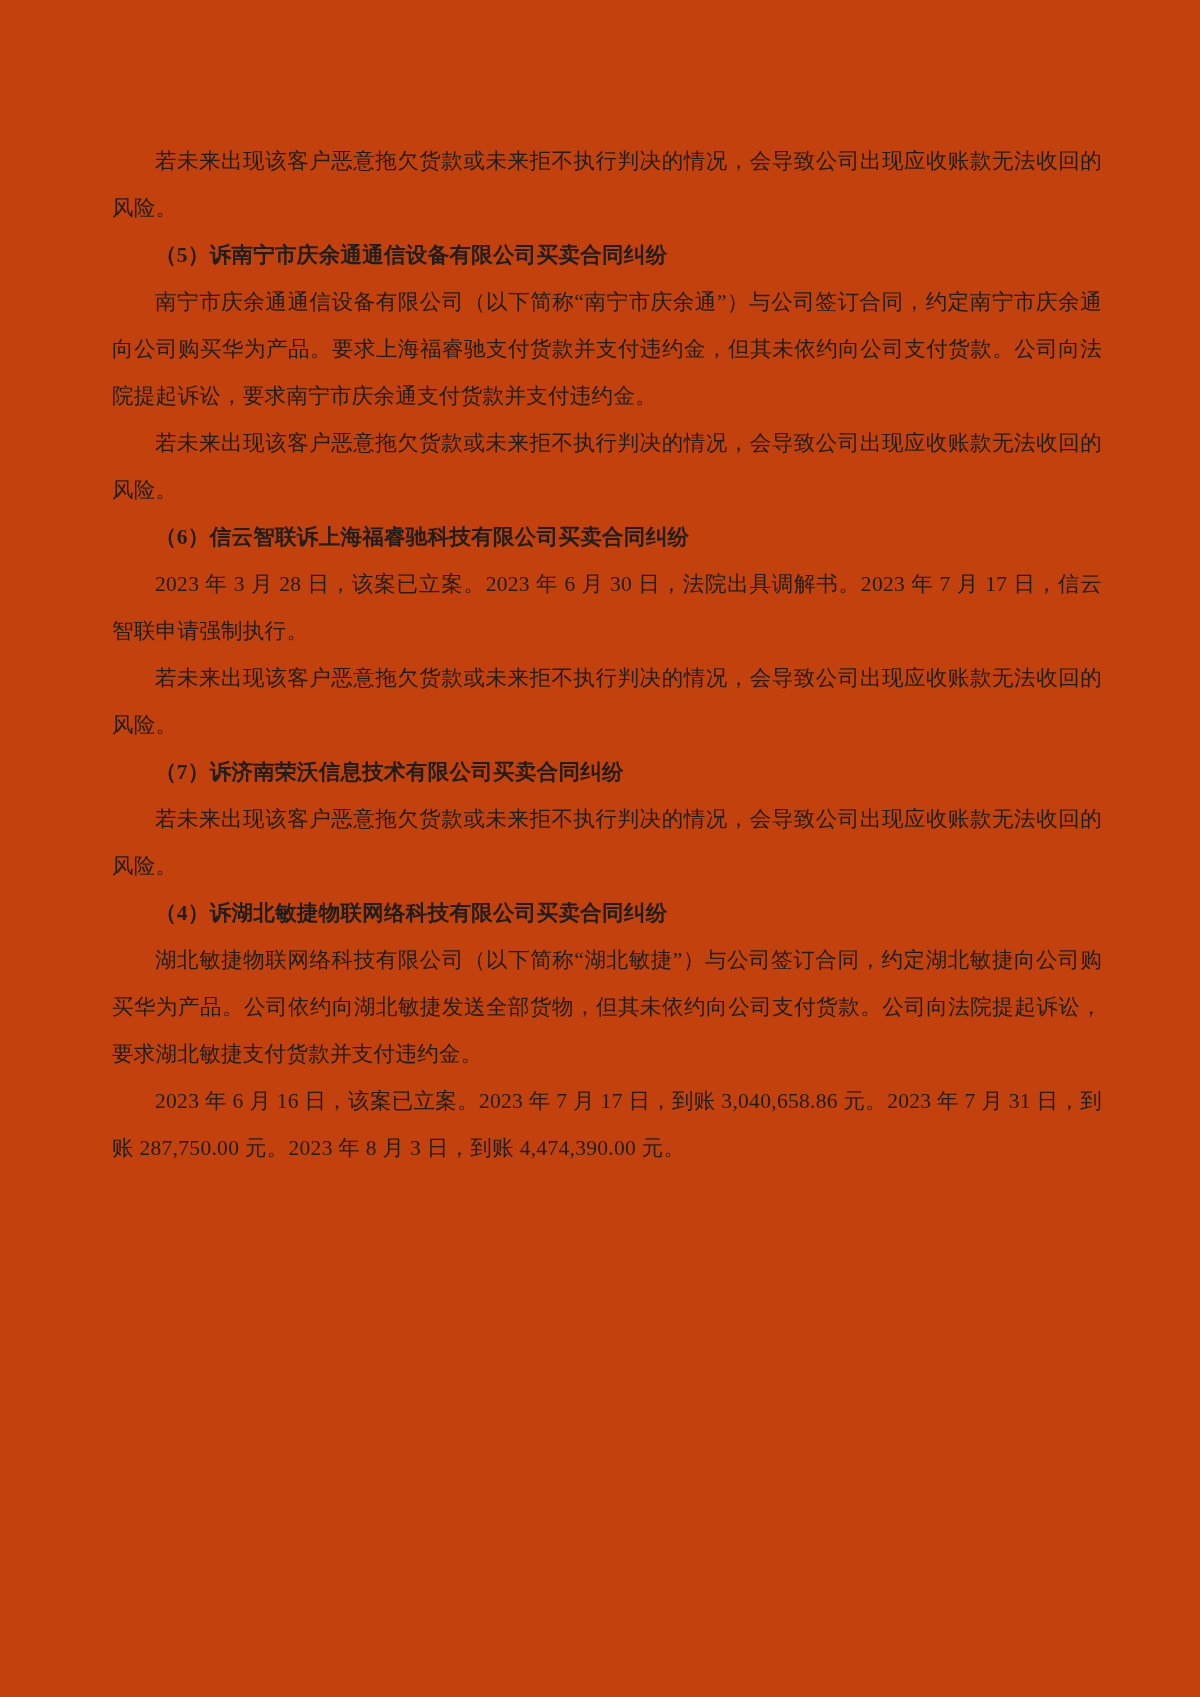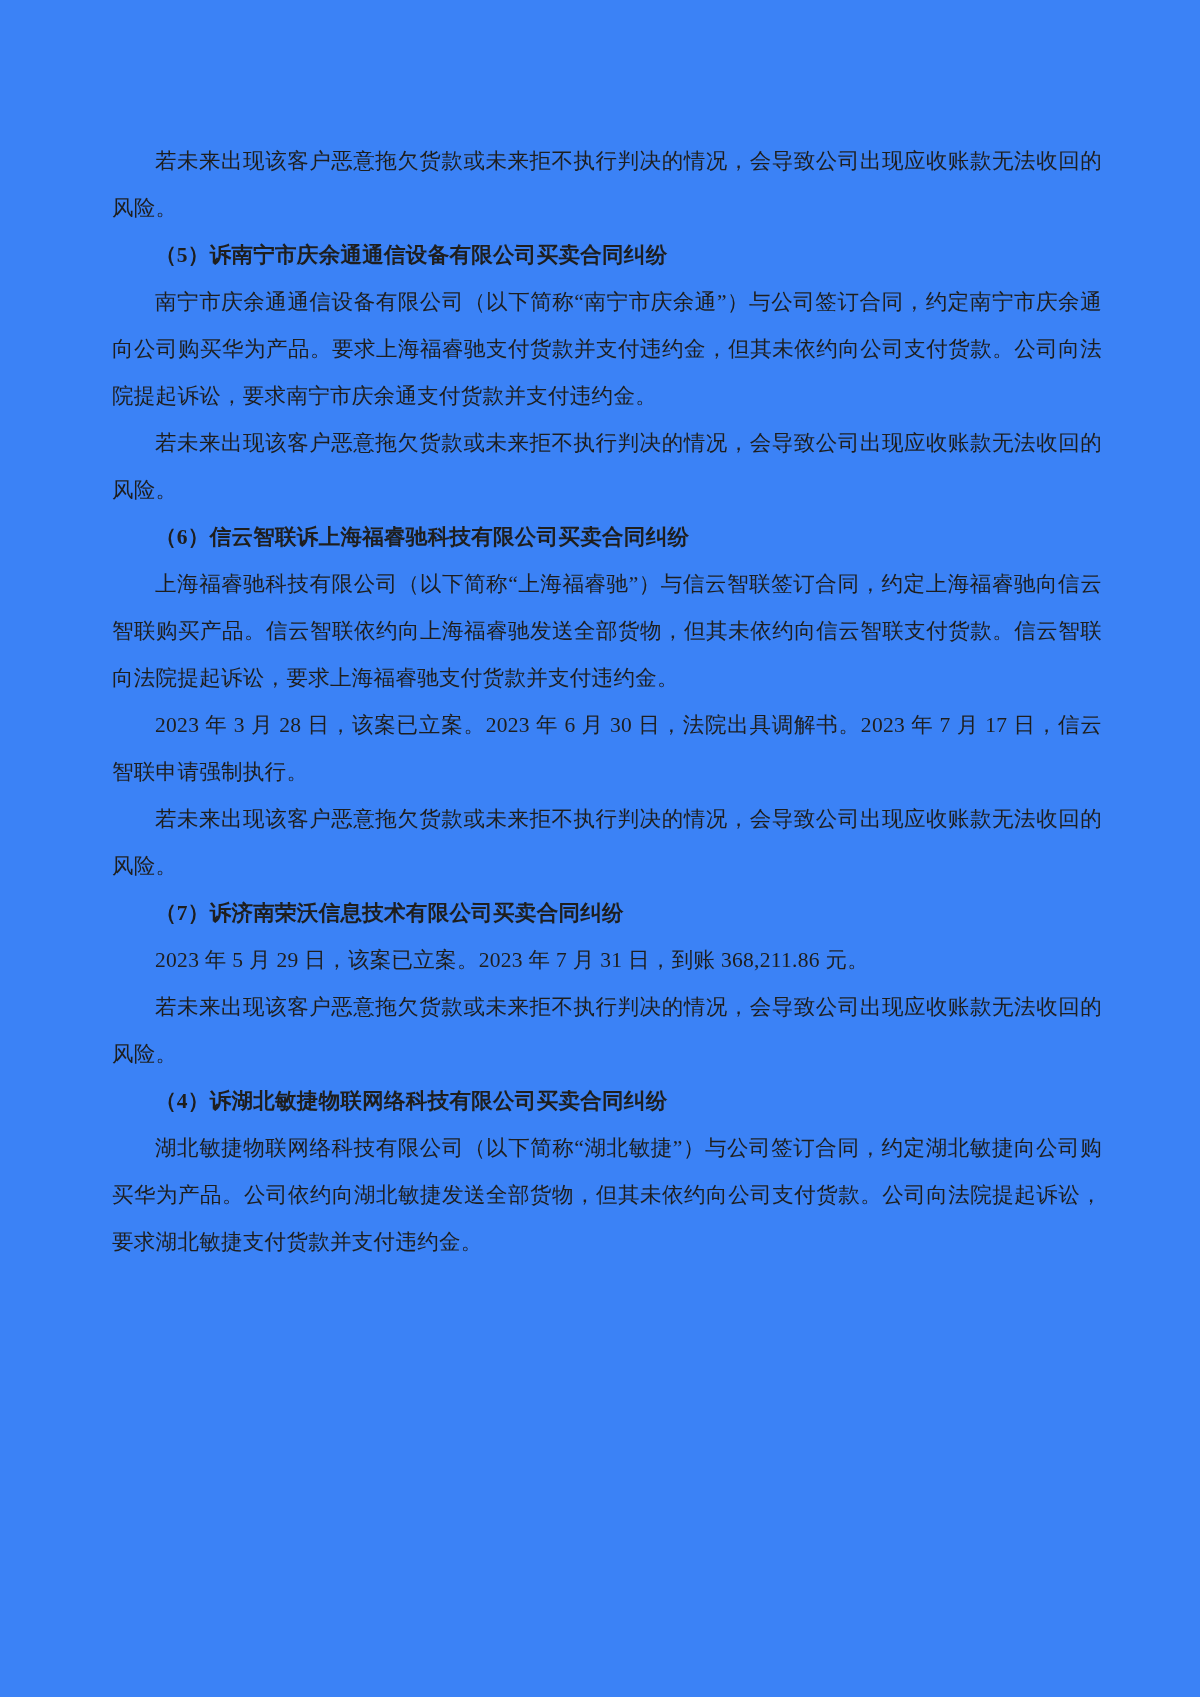--- a/index.html
+++ b/index.html
@@ -8,21 +8,21 @@
   }
   body {
     width: 1200px;
     background: #ffffff;
   }
   .page {
     position: relative;
     width: 1200px;
     height: 1697px;
     box-sizing: border-box;
-    background: #3b82f6;
+    background: #c2410c;
     padding: 138px 98px 0 112px;
     overflow: hidden;
     font-family: "Liberation Serif", "DejaVu Serif", serif;
     color: #1e1e1e;
   }
   .doc-body {
     width: 100%;
   }
   .para, .heading {
     margin: 0;
@@ -40,22 +40,21 @@
 </head>
 <body>
 
 <main class="page">
   <section class="doc-body" id="doc-body">
       <p class="para">若未来出现该客户恶意拖欠货款或未来拒不执行判决的情况，会导致公司出现应收账款无法收回的风险。</p>
       <p class="heading">（5）诉南宁市庆余通通信设备有限公司买卖合同纠纷</p>
       <p class="para">南宁市庆余通通信设备有限公司（以下简称“南宁市庆余通”）与公司签订合同，约定南宁市庆余通向公司购买华为产品。要求上海福睿驰支付货款并支付违约金，但其未依约向公司支付货款。公司向法院提起诉讼，要求南宁市庆余通支付货款并支付违约金。</p>
       <p class="para">若未来出现该客户恶意拖欠货款或未来拒不执行判决的情况，会导致公司出现应收账款无法收回的风险。</p>
       <p class="heading">（6）信云智联诉上海福睿驰科技有限公司买卖合同纠纷</p>
-      <p class="para">上海福睿驰科技有限公司（以下简称“上海福睿驰”）与信云智联签订合同，约定上海福睿驰向信云智联购买产品。信云智联依约向上海福睿驰发送全部货物，但其未依约向信云智联支付货款。信云智联向法院提起诉讼，要求上海福睿驰支付货款并支付违约金。</p>
       <p class="para">2023 年 3 月 28 日，该案已立案。2023 年 6 月 30 日，法院出具调解书。2023 年 7 月 17 日，信云智联申请强制执行。</p>
       <p class="para">若未来出现该客户恶意拖欠货款或未来拒不执行判决的情况，会导致公司出现应收账款无法收回的风险。</p>
       <p class="heading">（7）诉济南荣沃信息技术有限公司买卖合同纠纷</p>
-      <p class="para">2023 年 5 月 29 日，该案已立案。2023 年 7 月 31 日，到账 368,211.86 元。</p>
       <p class="para">若未来出现该客户恶意拖欠货款或未来拒不执行判决的情况，会导致公司出现应收账款无法收回的风险。</p>
       <p class="heading">（4）诉湖北敏捷物联网络科技有限公司买卖合同纠纷</p>
       <p class="para">湖北敏捷物联网络科技有限公司（以下简称“湖北敏捷”）与公司签订合同，约定湖北敏捷向公司购买华为产品。公司依约向湖北敏捷发送全部货物，但其未依约向公司支付货款。公司向法院提起诉讼，要求湖北敏捷支付货款并支付违约金。</p>
+      <p class="para">2023 年 6 月 16 日，该案已立案。2023 年 7 月 17 日，到账 3,040,658.86 元。2023 年 7 月 31 日，到账 287,750.00 元。2023 年 8 月 3 日，到账 4,474,390.00 元。</p>
     </section>
 </main>
 
 </body></html>

